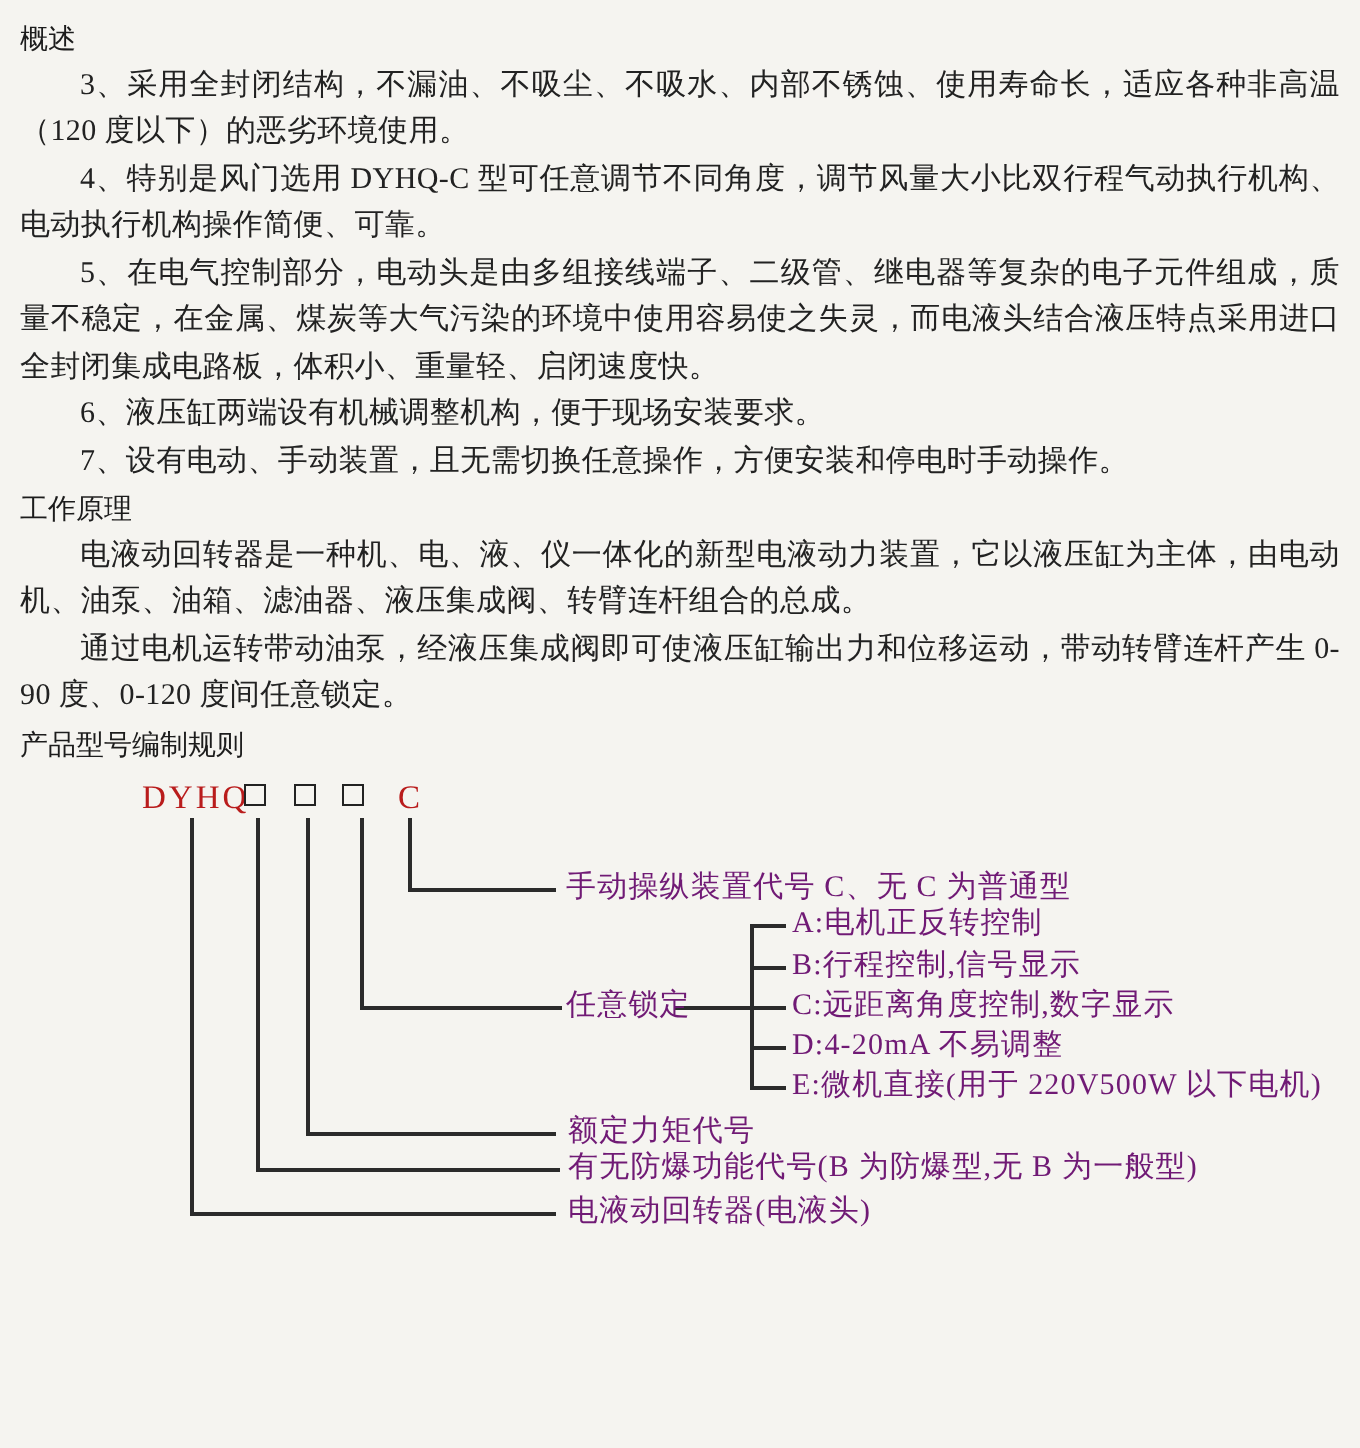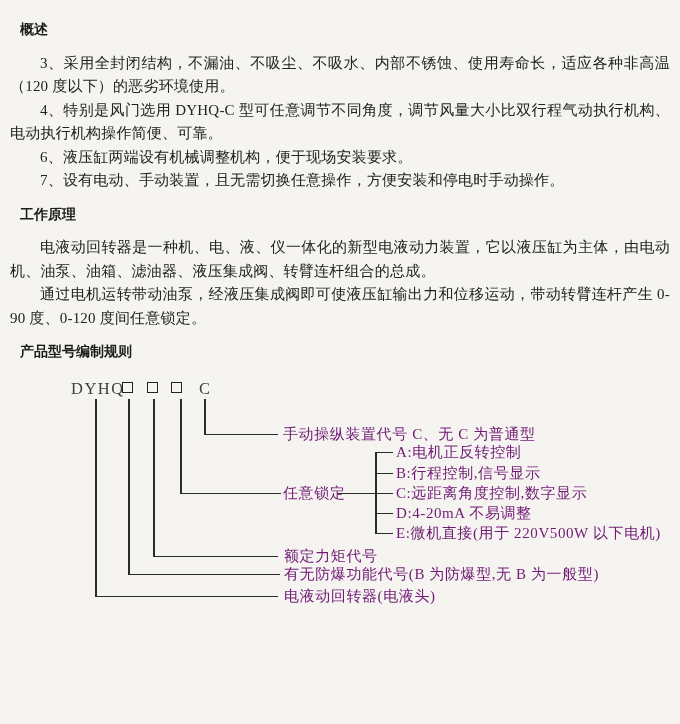--- a/index.html
+++ b/index.html
@@ -5,23 +5,23 @@
   html,body{margin:0;padding:0;}
   body{
     width:680px;height:724px;
     background:#f5f4f0;
     color:#222222;
     font-family:"Liberation Serif","DejaVu Serif",serif;
     overflow:hidden;
   }
   .doc{padding:8px 10px 0 10px;}
   .heading{
-    margin:10px;
+    margin:0;
     font-family:"Liberation Sans","DejaVu Sans",sans-serif;
-    font-weight:bold;
+    font-weight:normal;
     font-size:14px;
     line-height:23.5px;
     color:#1c1c1c;
   }
   p.body-par{
     margin:0;
     font-size:15px;
     line-height:23.5px;
     text-align:justify;
     text-indent:2em;
@@ -33,21 +33,21 @@
     margin-left:-10px;
     width:680px;
     height:246px;
   }
   .diagram .vline{position:absolute;width:1.5px;background:#2b2b2b;}
   .diagram .hline{position:absolute;height:1.5px;background:#2b2b2b;}
   .model-text{
     position:absolute;
     font-size:16.5px;
     letter-spacing:1.5px;
-    color:#404040;
+    color:#b91c1c;
     font-weight:500;
     line-height:16px;
   }
   .mbox{
     position:absolute;
     width:9px;height:9px;
     border:1.6px solid #222222;
     background:transparent;
   }
   .lbl{
@@ -61,20 +61,21 @@
   }
 </style>
 </head>
 <body>
 
 <div class="doc">
 
   <h3 class="heading">概述</h3>
   <p class="body-par">3、采用全封闭结构，不漏油、不吸尘、不吸水、内部不锈蚀、使用寿命长，适应各种非高温（120 度以下）的恶劣环境使用。</p>
   <p class="body-par">4、特别是风门选用 DYHQ-C 型可任意调节不同角度，调节风量大小比双行程气动执行机构、电动执行机构操作简便、可靠。</p>
+  <p class="body-par">5、在电气控制部分，电动头是由多组接线端子、二级管、继电器等复杂的电子元件组成，质量不稳定，在金属、煤炭等大气污染的环境中使用容易使之失灵，而电液头结合液压特点采用进口全封闭集成电路板，体积小、重量轻、启闭速度快。</p>
   <p class="body-par">6、液压缸两端设有机械调整机构，便于现场安装要求。</p>
   <p class="body-par">7、设有电动、手动装置，且无需切换任意操作，方便安装和停电时手动操作。</p>
 
   <h3 class="heading">工作原理</h3>
   <p class="body-par">电液动回转器是一种机、电、液、仪一体化的新型电液动力装置，它以液压缸为主体，由电动机、油泵、油箱、滤油器、液压集成阀、转臂连杆组合的总成。</p>
   <p class="body-par">通过电机运转带动油泵，经液压集成阀即可使液压缸输出力和位移运动，带动转臂连杆产生 0-90 度、0-120 度间任意锁定。</p>
 
   <h3 class="heading">产品型号编制规则</h3>
 
   <div class="diagram">

